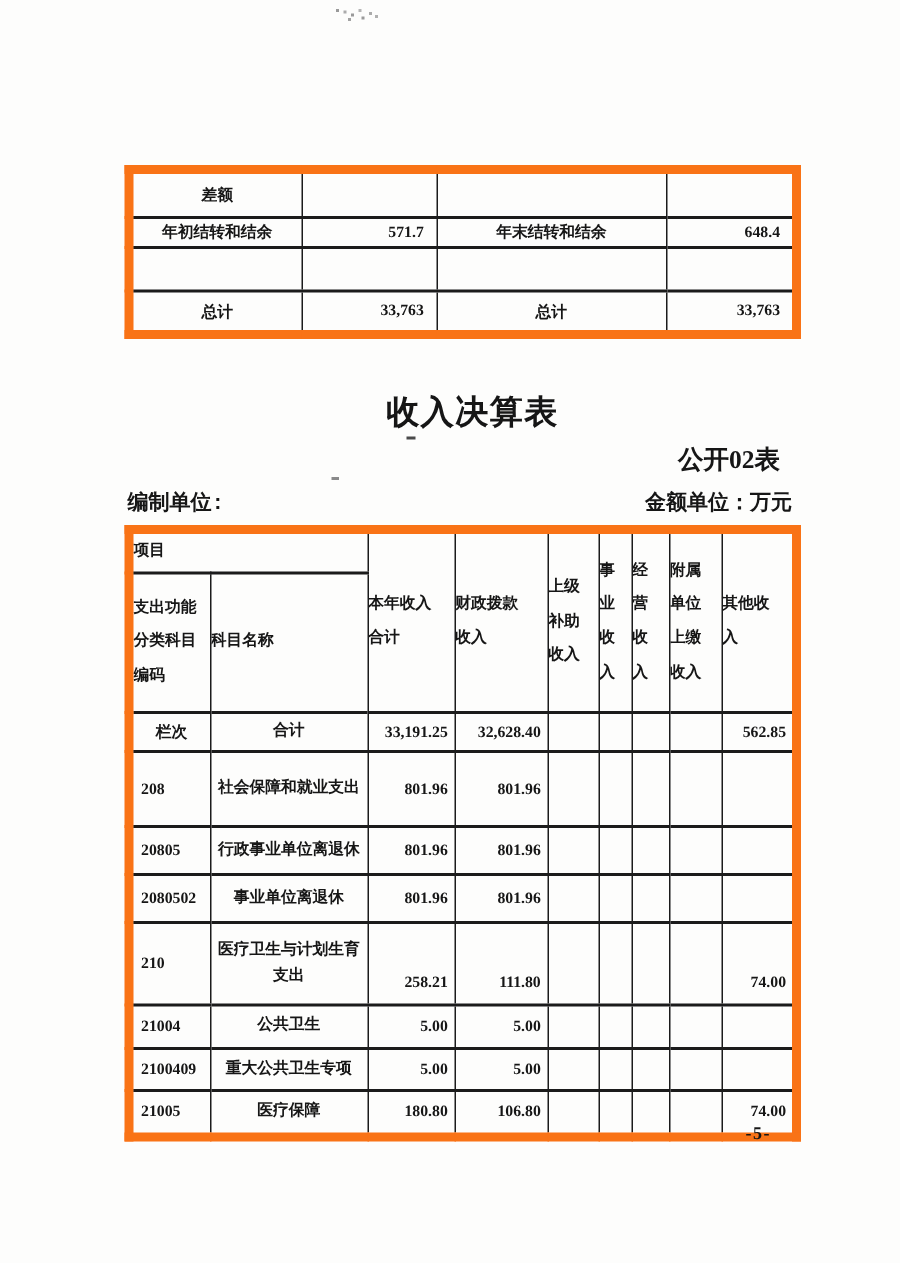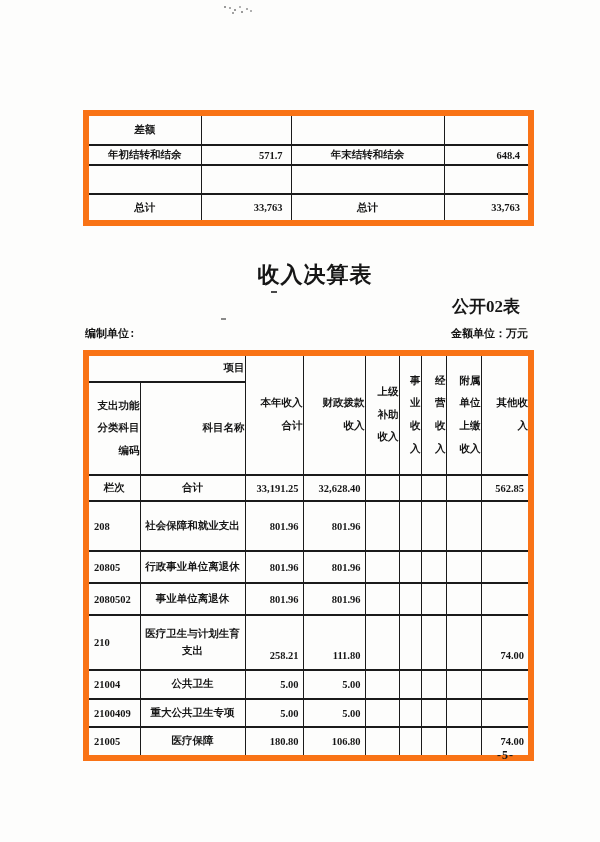--- a/index.html
+++ b/index.html
@@ -45,25 +45,25 @@
   .summary tbody tr:nth-child(2){ height:20px; }
   .summary tbody tr:nth-child(3){ height:29px; }
   .summary tbody tr:nth-child(4){ height:29px; }
 
   
   .title { position:absolute; top:260px; left:0; width:600px; text-align:center;
            font-size:22px; font-weight:bold; letter-spacing:1px; text-indent:30px; }
   .form-code { position:absolute; top:295px; left:83px; width:437px; text-align:right;
                font-size:17px; }
   .captions { position:absolute; top:326px; left:85px; width:443px;
-              display:flex; justify-content:space-between; font-size:11px;font-family:Liberation Mono, monospace; }
+              display:flex; justify-content:space-between; font-size:14px;font-family:Liberation Mono, monospace; }
 
   
   .income { left:83px; top:350px; width:445px; }
-  .income thead th { text-align:right; line-height:2.15;margin-left:34px; }
+  .income thead th { text-align:left; line-height:2.15;margin-left:34px; }
   .income thead tr:nth-child(1) { height:29px; }
   .income thead tr:nth-child(2) { height:93px; }
   .income th.item { line-height:1.4; }
   .income td.code { text-align:left; padding-left:5px; }
   .income td.name { text-align:center; line-height:1.55; }
   .income td.num  { text-align:right; padding-right:4px; }
   .income tr.first td.code { text-align:center; padding-left:0; }
   .income tr.tall td.num { vertical-align:bottom; padding-bottom:8px; }
   .income tbody tr:nth-child(1){ height:26px; }
   .income tbody tr:nth-child(2){ height:50px; }

